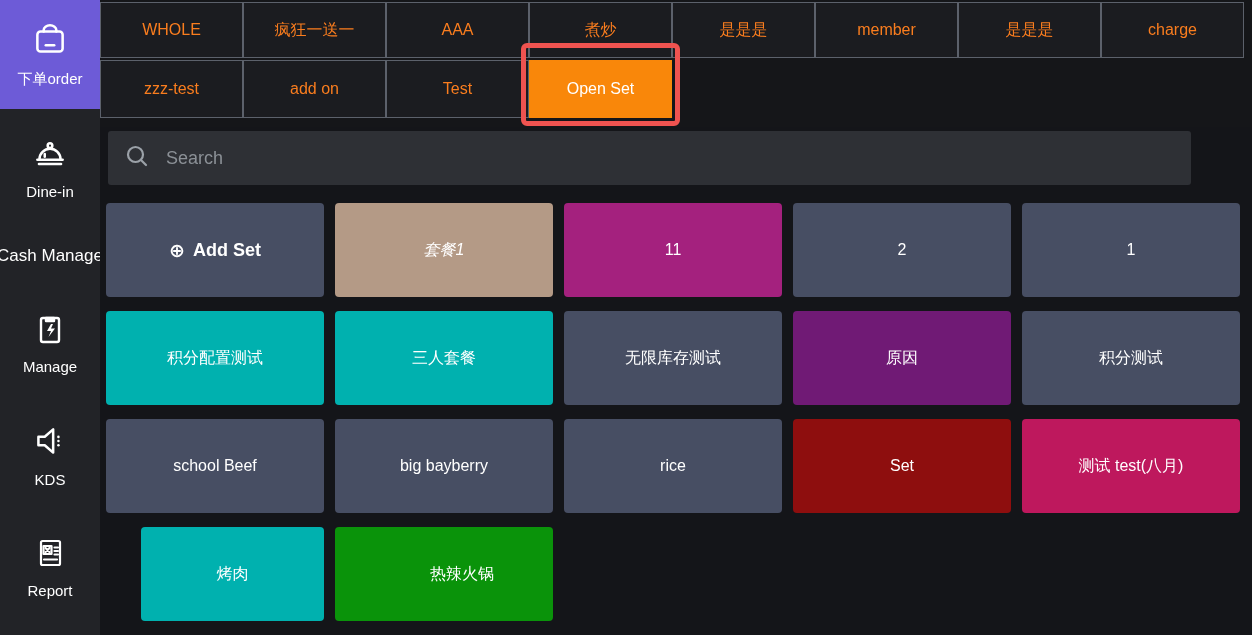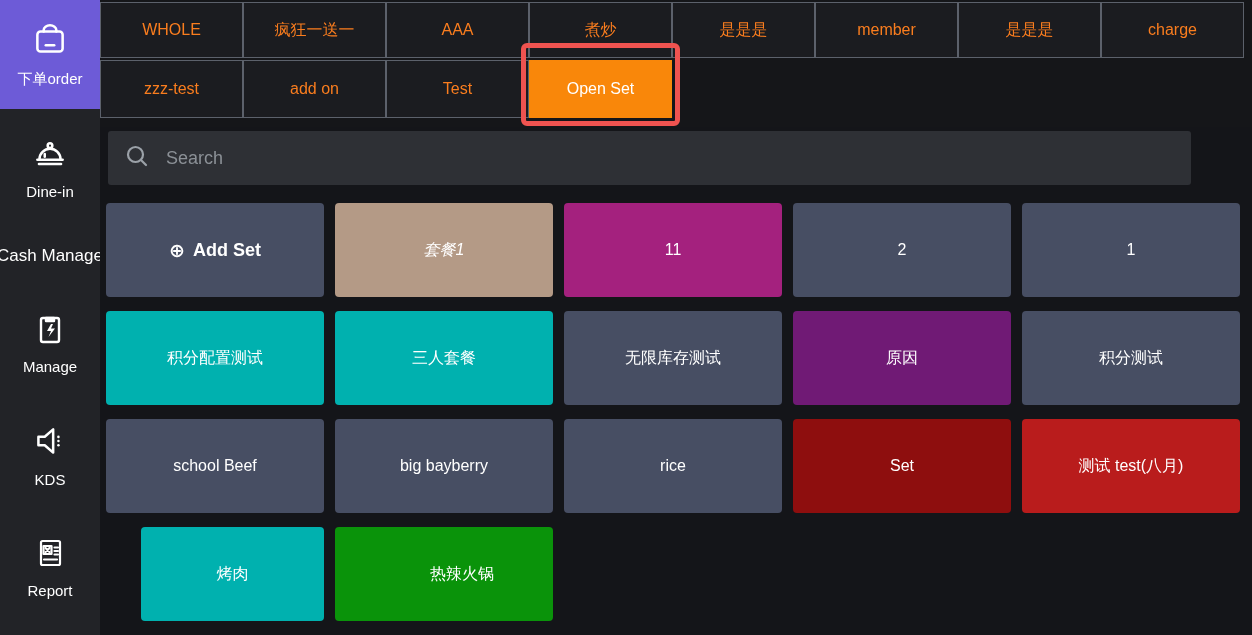--- a/index.html
+++ b/index.html
@@ -188,21 +188,21 @@
       </div>
     <div class="tile" style="background-color: rgb(71, 78, 99);">
         <span>big bayberry</span>
       </div>
     <div class="tile" style="background-color: rgb(71, 78, 99);">
         <span>rice</span>
       </div>
     <div class="tile" style="background-color: rgb(142, 14, 14);">
         <span>Set</span>
       </div>
-    <div class="tile" style="background-color: #b91c1c;">
+    <div class="tile" style="background-color: #be185d;">
         <span>测试 test(八月)</span>
       </div>
 
     <div class="tile" style="background-color: rgb(0, 177, 175); margin-left: 35px;">
         <span>烤肉</span>
       </div>
     <div class="tile" style="background-color: rgb(10, 147, 10); padding-left: 44px;">
         <span>热辣火锅</span>
       </div>
   </div>

